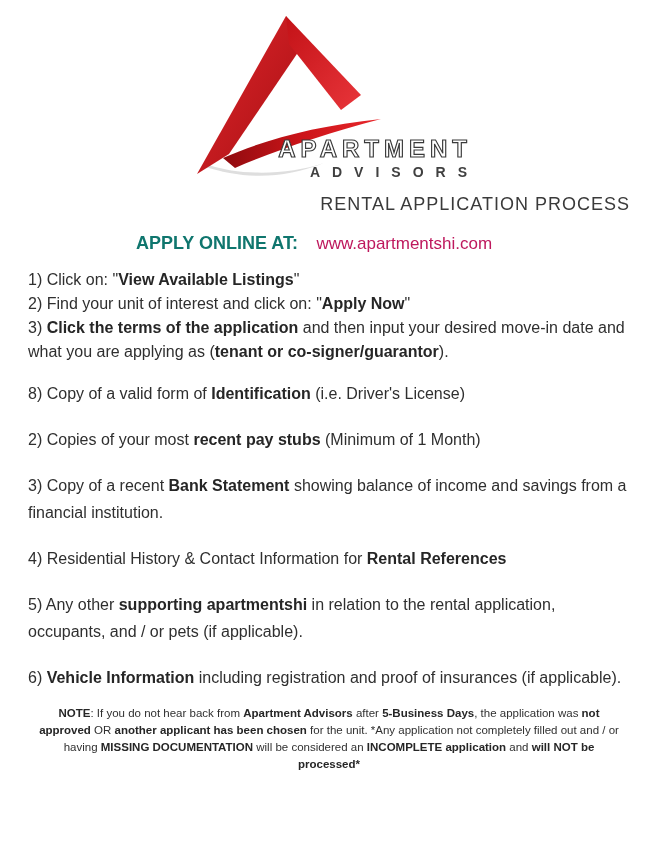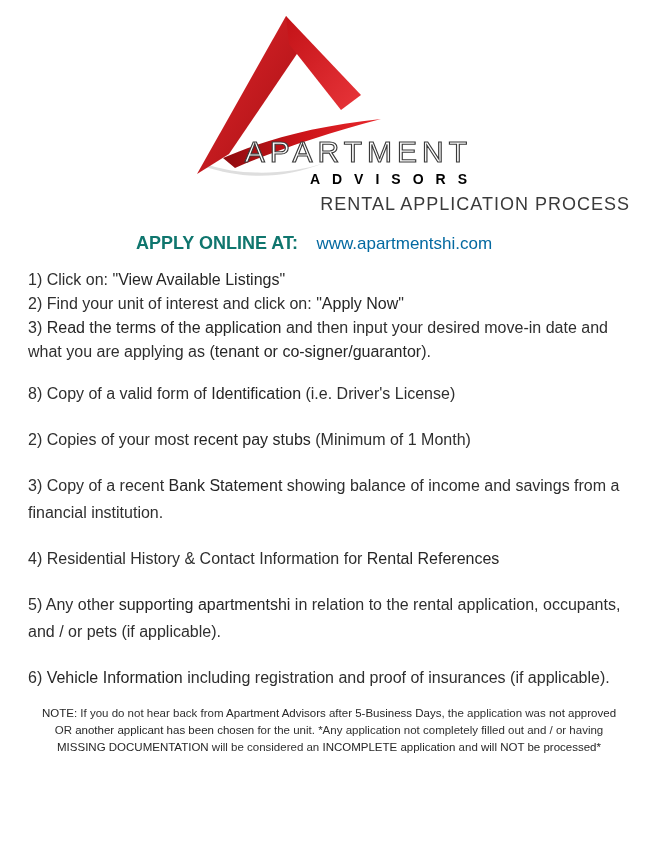--- a/index.html
+++ b/index.html
@@ -17,56 +17,56 @@
     position:relative;
     width:280px; height:172px;
     margin:8px auto 0;
   }
   .logo-svg { position:absolute; left:0; top:0; }
   .brand {
     position:absolute; right:2px; top:128px;
     text-align:right; color:#3a3a3a; white-space:nowrap;
   }
   .brand-top {
-    font-size:30px; font-weight:400; letter-spacing:5px;
+    font-size:24px; font-weight:700; letter-spacing:5px;
     margin-right:-5px; line-height:1.05;
   }
   @supports (-webkit-text-stroke: 1px #000) {
     .brand-top { color:#ffffff; -webkit-text-stroke:1.15px #3a3a3a; }
   }
   .brand-bottom {
     font-size:14px; font-weight:700; letter-spacing:12px;
-    margin-right:-12px; margin-top:3px; color:#000000;
+    margin-right:-12px; margin-top:3px; color:#404040;
   }
 
   
   .title {
     margin:14px 0 0; text-align:right;
     font-size:18px; font-weight:400; letter-spacing:1px;
     line-height:1.15; color:#3a3a3a;
   }
   .apply-line { margin-top:18px; text-align:center; padding-right:30px; white-space:nowrap; }
   .apply-label { font-weight:700; font-size:18px; color:#0f766e; }
-  .apply-url   { font-size:17px; margin-left:14px; color:#0369a1; }
+  .apply-url   { font-size:17px; margin-left:14px; color:#be185d; }
 
   
   .steps { margin-top:14px; font-size:16px; line-height:24px; }
   .steps p { margin:0; }
 
   .docs-heading {
     margin:8px 0 0; font-size:17px; font-weight:700;
     letter-spacing:0.2px; color:#292929; line-height:21px;
   }
 
   
   .docs { margin-top:16px; font-size:16px; line-height:27px; }
   .docs p { margin:0 0 19px 0; }
   .docs p:last-child { margin-bottom:0; }
 
-  b { font-weight:400; color:#262626; }
+  b { font-weight:700; color:#262626; }
 
   
   .note {
     margin-top:14px; padding:0 10px;
     text-align:center; font-size:11.5px; line-height:17px; color:#303030;
   }
 </style>
 </head>
 <body>
 
@@ -103,21 +103,21 @@
   <h1 class="title">RENTAL APPLICATION PROCESS</h1>
 
   <div class="apply-line">
     <span class="apply-label">APPLY ONLINE AT:</span>
     <span class="apply-url">www.apartmentshi.com</span>
   </div>
 
   <div class="steps">
     <p><span>1) Click on: "</span><b>View Available Listings</b><span>"</span></p>
     <p><span>2) Find your unit of interest and click on: "</span><b>Apply Now</b><span>"</span></p>
-    <p><span>3) </span><b>Read the terms of the application</b><span> and then input your desired move-in date and what you are applying as (</span><b>tenant or co-signer/guarantor</b><span>).</span></p>
+    <p><span>3) </span><b>Click the terms of the application</b><span> and then input your desired move-in date and what you are applying as (</span><b>tenant or co-signer/guarantor</b><span>).</span></p>
   </div>
 
 
   <div class="docs">
     <p><span>8) Copy of a valid form of </span><b>Identification</b><span> (i.e. Driver's License)</span></p>
     <p><span>2) Copies of your most </span><b>recent pay stubs</b><span> (Minimum of 1 Month)</span></p>
     <p><span>3) Copy of a recent </span><b>Bank Statement</b><span> showing balance of income and savings from a financial institution.</span></p>
     <p><span>4) Residential History &amp; Contact Information for </span><b>Rental References</b></p>
     <p><span>5) Any other </span><b>supporting apartmentshi</b><span> in relation to the rental application, occupants, and / or pets (if applicable).</span></p>
     <p><span>6) </span><b>Vehicle Information</b><span> including registration and proof of insurances (if applicable).</span></p>

